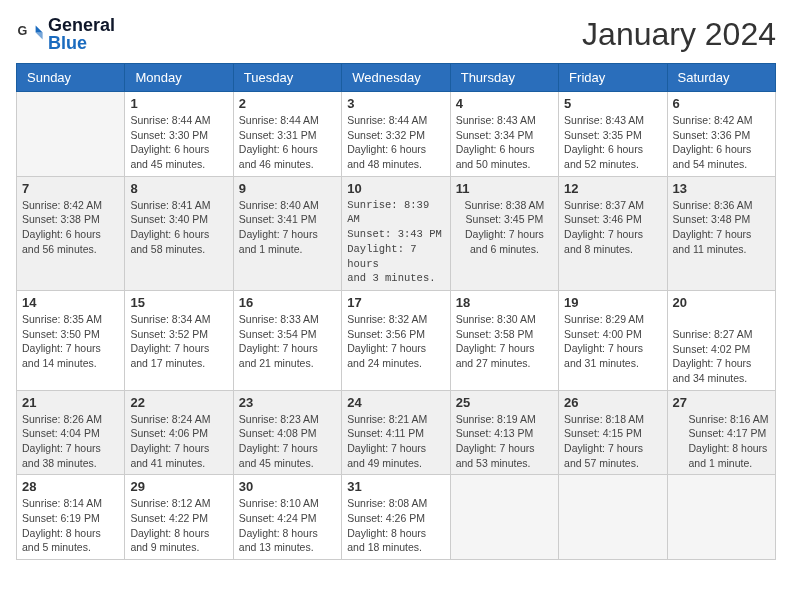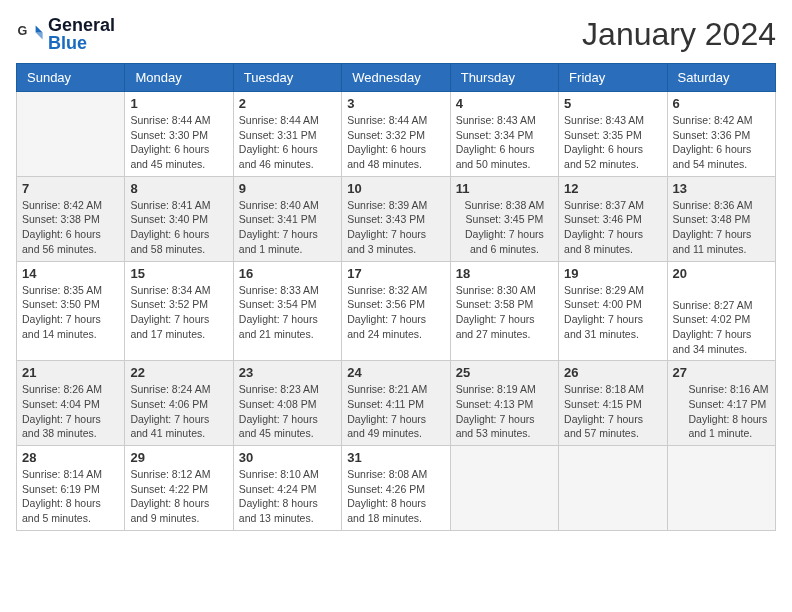--- a/index.html
+++ b/index.html
@@ -184,21 +184,21 @@
         </td>
         <td>
           <div class="day-number">9</div>
           <div class="day-info" style="white-space: pre-line;">Sunrise: 8:40 AM
 Sunset: 3:41 PM
 Daylight: 7 hours
 and 1 minute.</div>
         </td>
         <td>
           <div class="day-number">10</div>
-          <div class="day-info" style="white-space: pre-line;">Sunrise: 8:39 AM
+          <div class="day-info" style="white-space: pre-line; font-family: Liberation Mono, monospace;">Sunrise: 8:39 AM
 Sunset: 3:43 PM
 Daylight: 7 hours
 and 3 minutes.</div>
         </td>
         <td>
           <div class="day-number">11</div>
           <div class="day-info" style="white-space: pre-line; text-align: center;">Sunrise: 8:38 AM
 Sunset: 3:45 PM
 Daylight: 7 hours
 and 6 minutes.</div>

